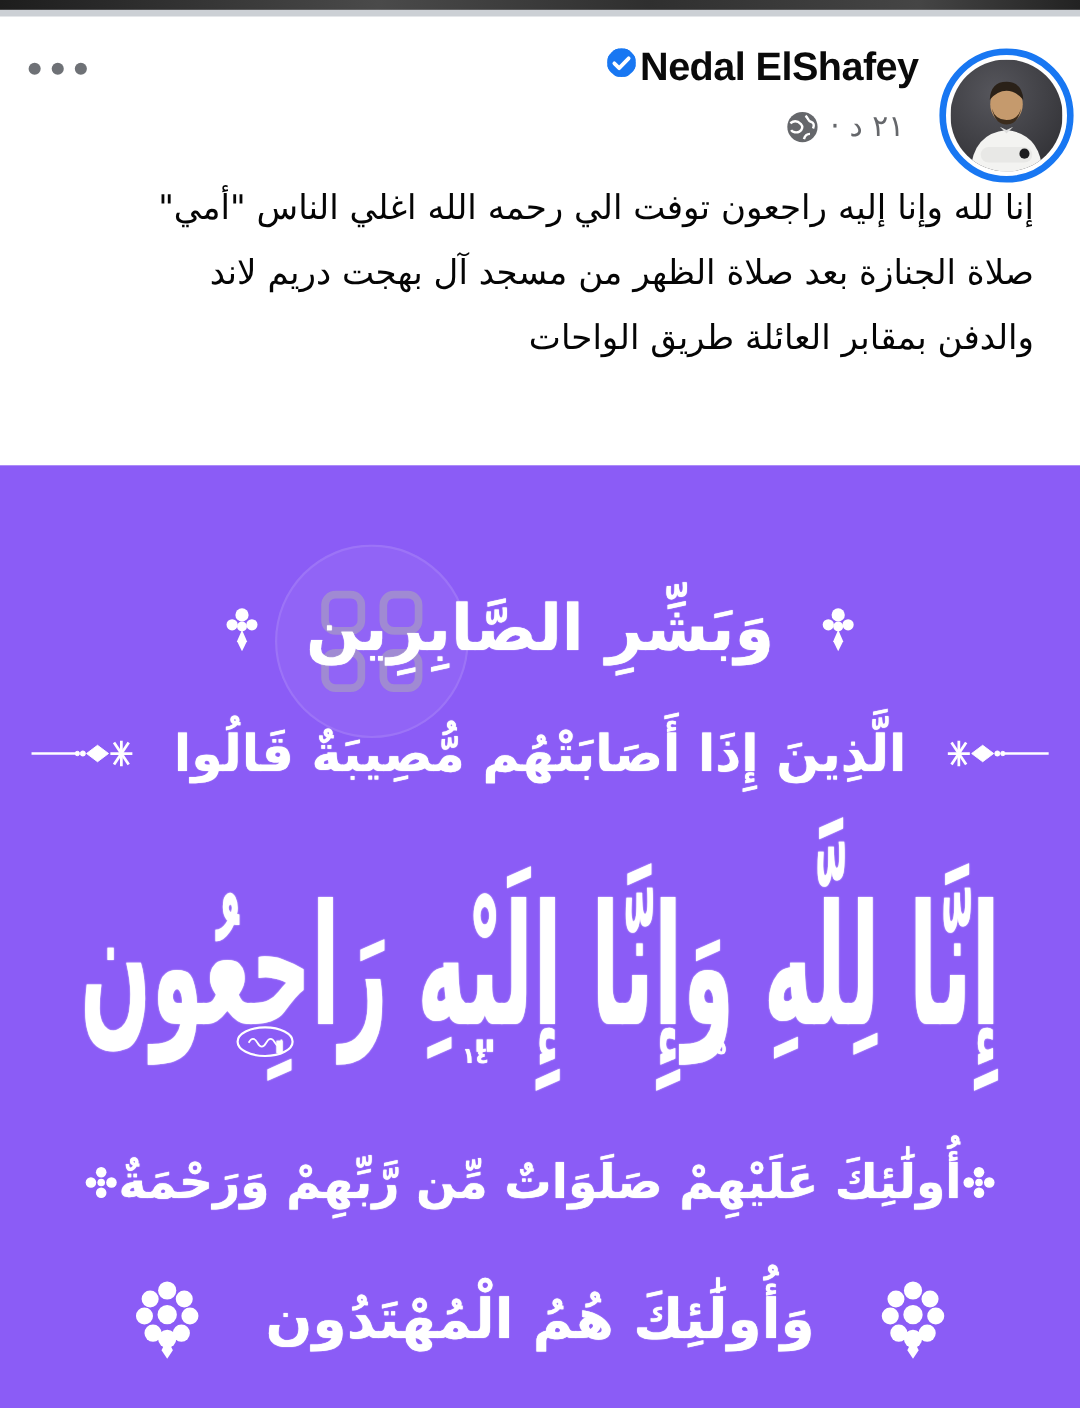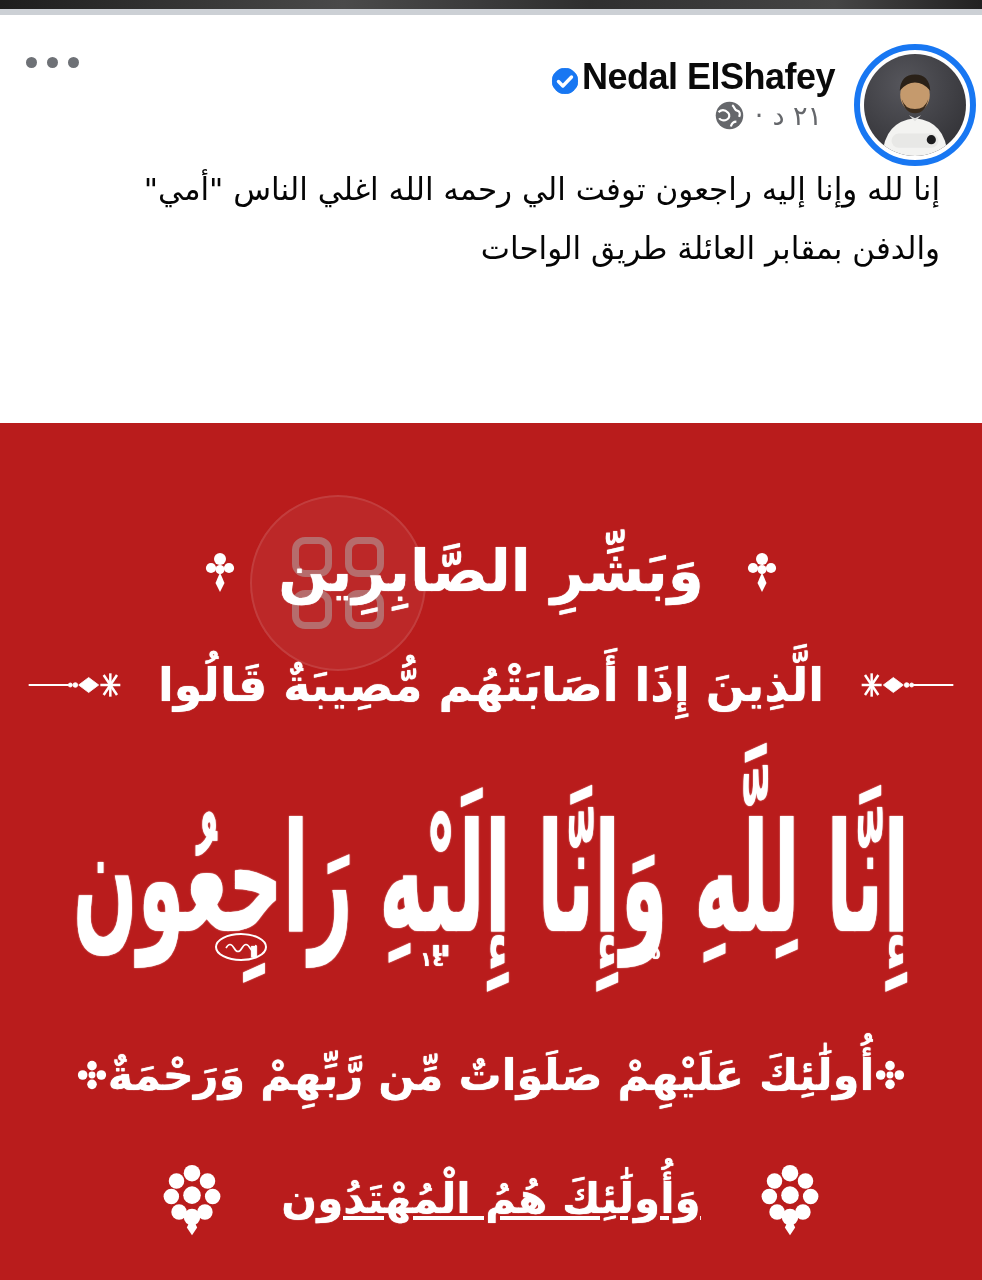--- a/index.html
+++ b/index.html
@@ -7,47 +7,47 @@
   .stage{position:absolute;inset:0;width:982px;height:1280px;}
 
   
   .edge-dark{position:absolute;top:0;left:0;width:100%;height:9px;background:linear-gradient(90deg,#1d1d1d,#4a4a4a 35%,#2f2f2f 60%,#454545 85%,#222);}
   .edge-gray{position:absolute;top:9px;left:0;width:100%;height:6px;background:#ccd0d5;}
 
   
   .more-btn{position:absolute;left:22px;top:53px;display:flex;gap:10px;cursor:pointer;padding:4px;}
   .more-btn i{width:11px;height:11px;border-radius:50%;background:#6e7176;display:block;}
 
-  .name-row{position:absolute;top:56px;right:147px;display:flex;align-items:flex-end;gap:0;}
+  .name-row{position:absolute;top:40px;right:147px;display:flex;align-items:flex-start;gap:0;}
   .name{font-family:"Liberation Sans",sans-serif;font-weight:700;font-size:36px;color:#0a0a0a;letter-spacing:-0.5px;white-space:nowrap;}
 
   .meta-row{position:absolute;top:99px;right:160px;display:flex;align-items:center;gap:9px;direction:rtl;color:#65676b;font-size:27px;font-family:"DejaVu Sans",sans-serif;}
 
   .avatar-btn{position:absolute;left:854px;top:44px;width:122px;height:122px;border-radius:50%;border:6px solid #1877F2;background:#ffffff;box-sizing:border-box;padding:4px;cursor:pointer;}
   .avatar-photo{width:102px;height:102px;border-radius:50%;overflow:hidden;display:block;}
 
   
   .post-text{position:absolute;top:160px;left:30px;right:42px;direction:rtl;color:#050505;font-size:31px;line-height:59px;font-family:"DejaVu Sans",sans-serif;}
   .post-text div{white-space:nowrap;}
 
   
-  .photo{position:absolute;top:423px;left:0;width:982px;height:857px;background:#b91c1c;overflow:hidden;cursor:pointer;}
+  .photo{position:absolute;top:423px;left:0;width:982px;height:857px;background:#8b5cf6;overflow:hidden;cursor:pointer;}
   .photo *{color:#fff;}
   .cal-line{position:absolute;left:0;right:0;display:flex;align-items:center;justify-content:center;z-index:2;}
   .cal-text{font-family:"DejaVu Sans",sans-serif;font-weight:700;white-space:nowrap;text-shadow:0 0 1px #fff;}
   .lineA{top:88px;height:120px;gap:40px;}
   .lineA .cal-text{font-size:58px;}
   .lineB{top:212px;height:100px;gap:31px;}
   .lineB .cal-text{font-size:46px;}
   .lineC{top:328px;height:252px;}
   .lineC .cal-text{font-size:76px;transform:scale(1,2.0);}
   .lineD{top:602px;height:100px;}
   .lineD .cal-text{font-size:43px;}
   .lineE{top:718px;height:115px;gap:58px;}
-  .lineE .cal-text{font-size:42px;text-decoration:underline;}
+  .lineE .cal-text{font-size:50px;}
 
   .verse-mark{position:absolute;z-index:3;font-weight:700;text-shadow:0 0 1px #fff;margin-left:28px;}
   .mark14{left:392px;top:524px;font-size:20px;}
   .mark35{left:612px;top:520px;font-size:17px;}
   .signature{position:absolute;left:214px;top:508px;z-index:3;}
 
   
   .watermark{position:absolute;left:250px;top:72px;width:176px;height:176px;border-radius:50%;background:rgba(255,255,255,0.055);box-shadow:inset 0 0 0 2px rgba(255,255,255,0.10);display:grid;grid-template-columns:1fr 1fr;gap:13px;padding:42px;box-sizing:border-box;z-index:1;}
   .watermark i{display:block;border:7px solid rgba(175,175,175,0.5);border-radius:13px;}
 
@@ -106,20 +106,21 @@
         <ellipse cx="50" cy="40" rx="14.5" ry="17" fill="#c59a6d"></ellipse>
         <path d="M35 36 Q36 20 50 20 Q64 20 65 36 Q58 28 50 28 Q42 28 35 36 Z" fill="#2a2118"></path>
         <path d="M37 44 Q40 58 50 58 Q60 58 63 44 Q60 54 50 54 Q40 54 37 44 Z" fill="#3b2c1d"></path>
         <path d="M44 60 L50 66 L56 60 L50 63 Z" fill="#ddd"></path>
       </svg>
     </span>
   </div>
 
   <div class="post-text">
     <div>إنا لله وإنا إليه راجعون توفت الي رحمه الله اغلي الناس "أمي"</div>
+    <div>صلاة الجنازة بعد صلاة الظهر من مسجد آل بهجت دريم لاند</div>
     <div>والدفن بمقابر العائلة طريق الواحات</div>
   </div>
 
   <div class="photo">
 
     <div class="watermark">
       <i></i>
         <i></i>
         <i></i>
         <i></i>

